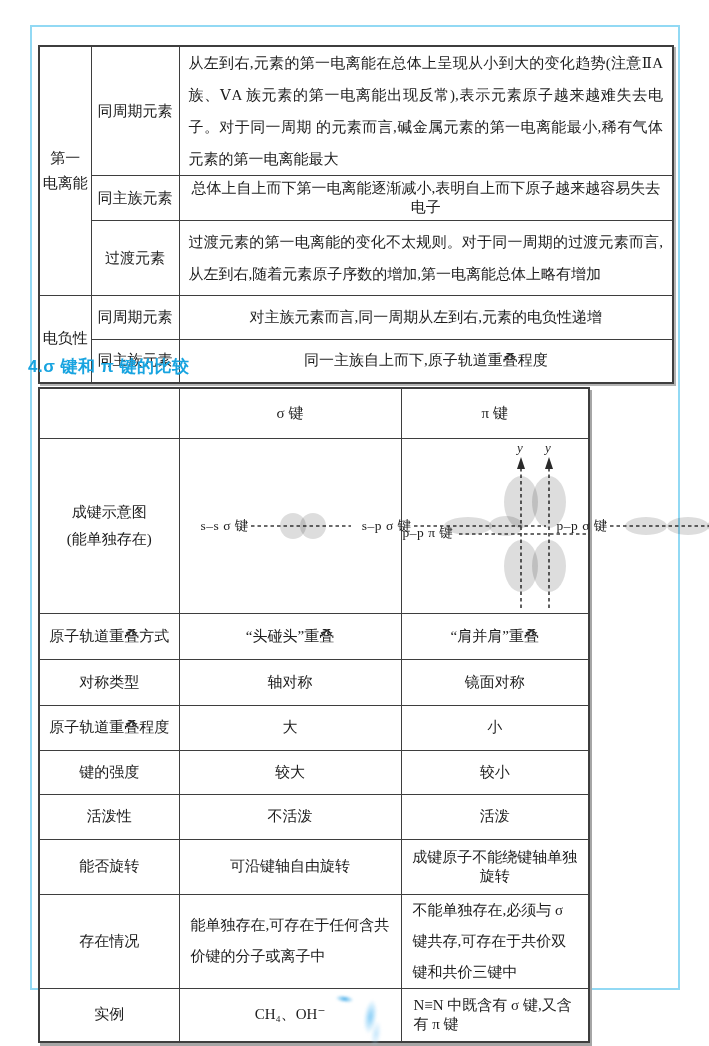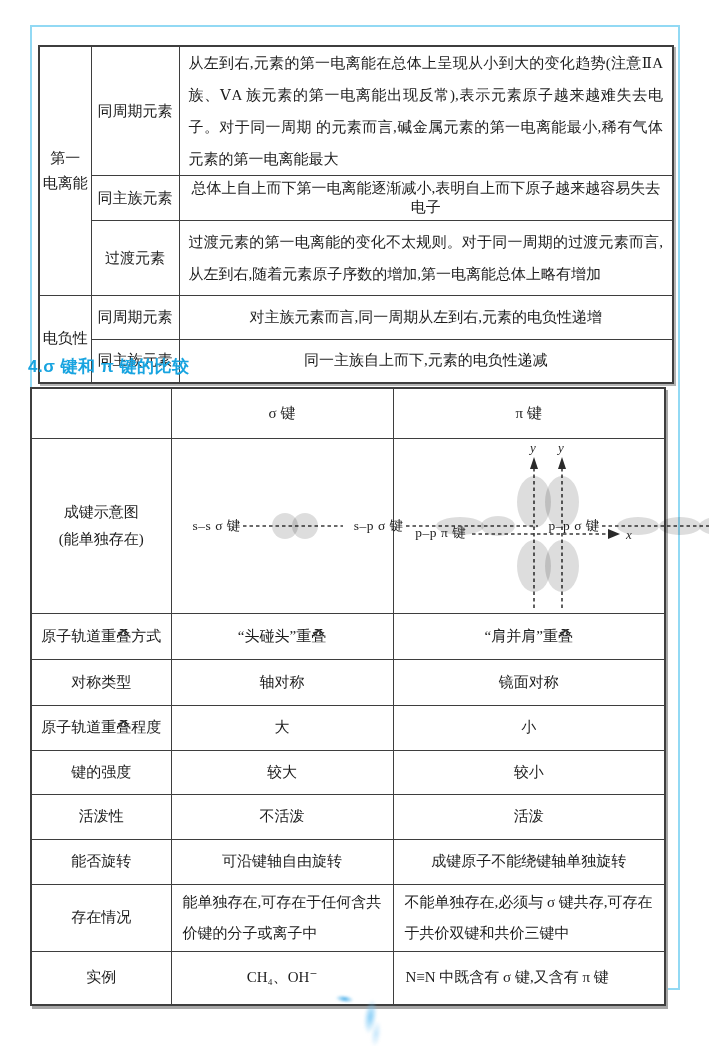--- a/index.html
+++ b/index.html
@@ -7,21 +7,21 @@
     width:709px; height:1046px; position:relative; background:#ffffff;
     font-family:"Liberation Serif","DejaVu Serif",serif; color:#1c1c1c;
     overflow:hidden;
   }
   .frame {
     position:absolute; left:30px; top:25px; width:646px; height:961px;
     border:2px solid #92d9f4;
   }
   table { border-collapse:collapse; position:absolute; table-layout:fixed; background:#fff; }
   .t1 { left:38px; top:45px; width:636px; border:2px solid #3e3e3e; box-shadow:2px 2px 0 #b3b3b3; }
-  .t2 { left:30px; top:387px; width:636px; border:2px solid #3e3e3e; box-shadow:2px 3px 0 #a6a6a6; }
+  .t2 { left:38px; top:387px; width:552px; border:2px solid #3e3e3e; box-shadow:2px 3px 0 #a6a6a6; }
   td { border:1px solid #3e3e3e; font-size:15px; vertical-align:middle; }
   .grp { text-align:center; line-height:25px; }
   .sub { text-align:center; }
   .desc { text-align:center; padding:0 6px; }
   .desc.left { text-align:justify; line-height:32px; padding:0 9px; }
   .t2 .lbl { text-align:center; line-height:27px; }
   .t2 .val { text-align:center; padding:8px 6px; }
   .t2 .hdr { text-align:center; font-size:15px; }
   .t2 .exist { text-align:left; padding:0 11px; line-height:31px; }
   .t2 .example-pi { text-align:left; padding:0 12px; }
@@ -77,21 +77,21 @@
     <td class="sub">过渡元素</td>
     <td class="desc left">过渡元素的第一电离能的变化不太规则。对于同一周期的过渡元素而言,从左到右,随着元素原子序数的增加,第一电离能总体上略有增加</td>
   </tr>
   <tr style="height:44px">
     <td class="grp" rowspan="2">电负性</td>
     <td class="sub">同周期元素</td>
     <td class="desc">对主族元素而言,同一周期从左到右,元素的电负性递增</td>
   </tr>
   <tr style="height:43px">
     <td class="sub">同主族元素</td>
-    <td class="desc">同一主族自上而下,元素的电负性递减</td>
+    <td class="desc">同一主族自上而下,原子轨道重叠程度</td>
   </tr>
 </tbody>
   </table>
 
 <div class="section-title">4.σ 键和 π 键的比较</div>
 
 <table class="t2">
   <colgroup>
       <col style="width:140px">
       <col style="width:222px">

